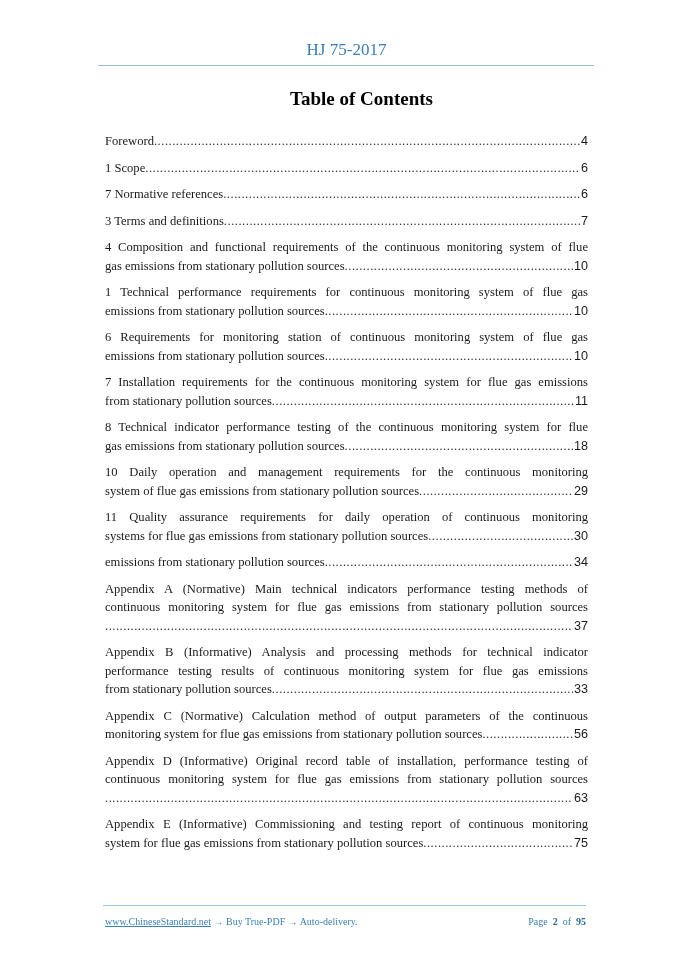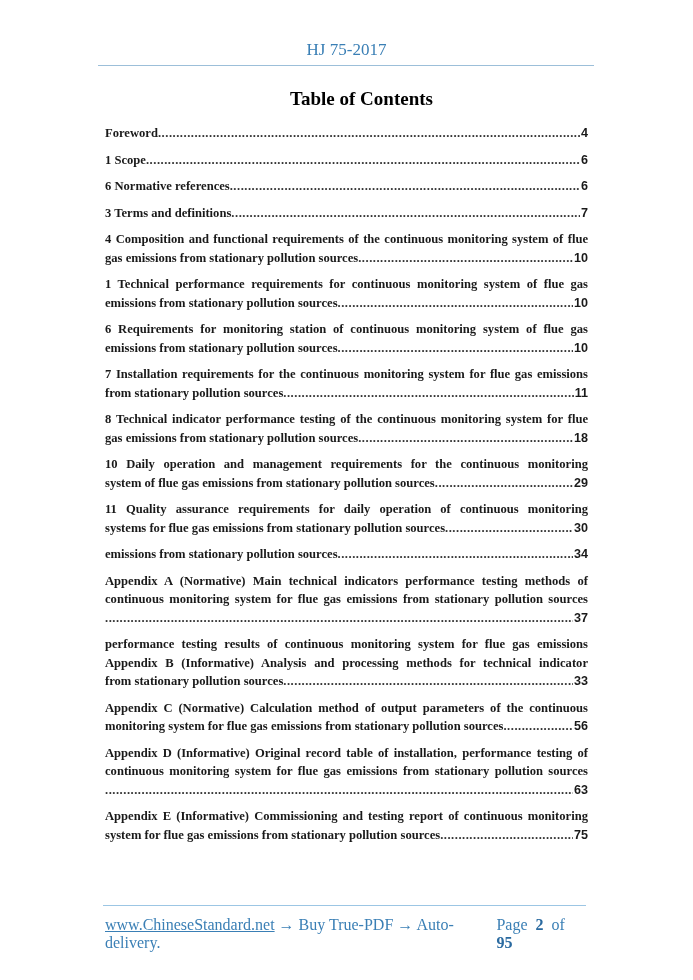--- a/index.html
+++ b/index.html
@@ -3,30 +3,30 @@
 <meta charset="utf-8">
 <style>
   html, body { margin: 0; padding: 0; background: #ffffff; }
   body { width: 693px; height: 980px; position: relative; overflow: hidden;
          font-family: "Liberation Serif", serif; color: #111; }
   .header-title { position: absolute; top: 40px; left: 0; width: 693px; text-align: center;
                   font-size: 17px; color: #3a7fb5; }
   .header-rule { position: absolute; top: 65px; left: 98px; width: 496px; height: 1px; background: #9cbfd9; }
   .page-title { position: absolute; top: 88px; left: 15px; width: 693px; text-align: center;
                 font-size: 19px; font-weight: bold; color: #000; }
-  .toc { position: absolute; top: 124px; left: 105px; width: 483px; font-weight: bold; }
+  .toc { position: absolute; top: 132px; left: 105px; width: 483px; }
   .entry { font-size: 12.6px; line-height: 18.5px; margin-bottom: 8px; text-align: justify; color: #1a1a1a; }
   .entry .last { display: flex; align-items: baseline; }
   .entry .lead { white-space: nowrap; }
   .entry .dots { flex: 1; overflow: hidden; white-space: nowrap; letter-spacing: 0.5px; color: #333; }
   .entry .dots::after { content: "........................................................................................................................................................................................................................................"; }
   .entry .pg { font-family: "Liberation Sans", sans-serif; font-size: 12.6px; padding-left: 1px; }
   .entry .lines { text-align: justify; text-align-last: justify; }
   .footer-rule { position: absolute; top: 905px; left: 103px; width: 483px; height: 1px; background: #9cc6e4; }
-  .footer { position: absolute; top: 916px; left: 105px; width: 481px; font-size: 16px; color: #3a7fb5;
+  .footer { position: absolute; top: 916px; left: 105px; width: 481px; font-size: 10px; color: #3a7fb5;
             display: flex; justify-content: space-between; }
   .footer a { color: #3a7fb5; text-decoration: underline; }
   .footer b { color: #2a6aa0; }
 </style>
 </head>
 <body>
 
 <div class="header-title">HJ 75-2017</div>
 <div class="header-rule"></div>
 
@@ -42,21 +42,21 @@
     </div>
     <div class="entry">
       <div class="last">
         <span class="lead">1 Scope</span>
         <span class="dots"></span>
         <span class="pg">6</span>
       </div>
     </div>
     <div class="entry">
       <div class="last">
-        <span class="lead">6 Normative references</span>
+        <span class="lead">7 Normative references</span>
         <span class="dots"></span>
         <span class="pg">6</span>
       </div>
     </div>
     <div class="entry">
       <div class="last">
         <span class="lead">3 Terms and definitions</span>
         <span class="dots"></span>
         <span class="pg">7</span>
       </div>
@@ -127,22 +127,22 @@
     <div class="entry">
       <div class="lines">Appendix A (Normative) Main technical indicators performance testing methods of</div>
       <div class="lines">continuous monitoring system for flue gas emissions from stationary pollution sources</div>
       <div class="last">
         <span class="lead"></span>
         <span class="dots"></span>
         <span class="pg">37</span>
       </div>
     </div>
     <div class="entry">
+      <div class="lines">Appendix B (Informative) Analysis and processing methods for technical indicator</div>
       <div class="lines">performance testing results of continuous monitoring system for flue gas emissions</div>
-      <div class="lines">Appendix B (Informative) Analysis and processing methods for technical indicator</div>
       <div class="last">
         <span class="lead">from stationary pollution sources</span>
         <span class="dots"></span>
         <span class="pg">33</span>
       </div>
     </div>
     <div class="entry">
       <div class="lines">Appendix C (Normative) Calculation method of output parameters of the continuous</div>
       <div class="last">
         <span class="lead">monitoring system for flue gas emissions from stationary pollution sources</span>

